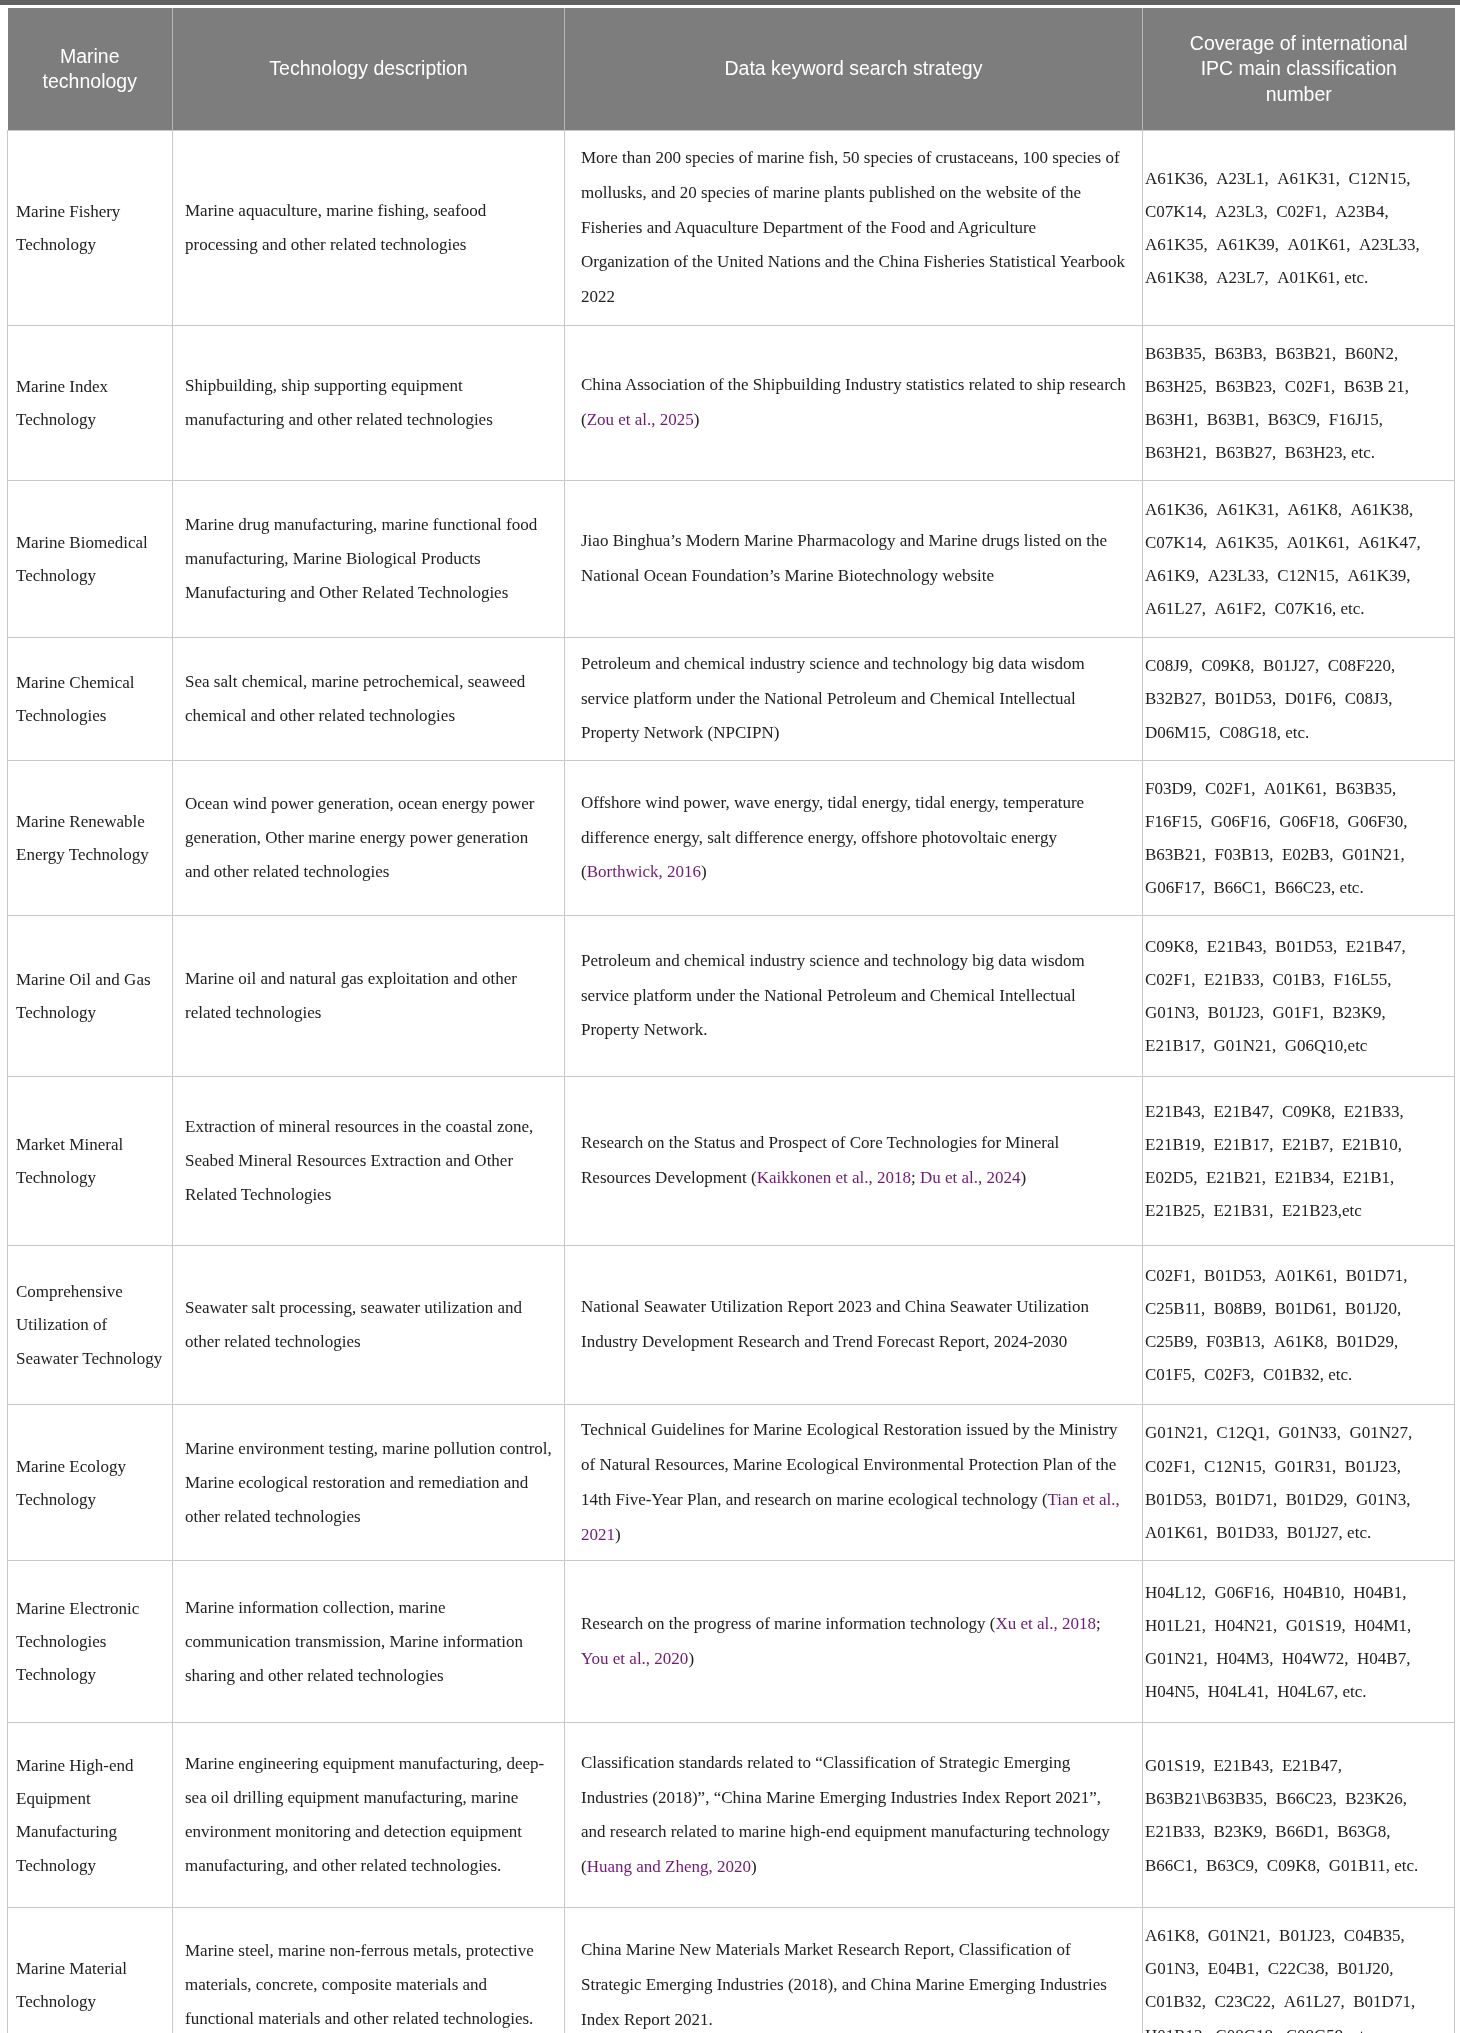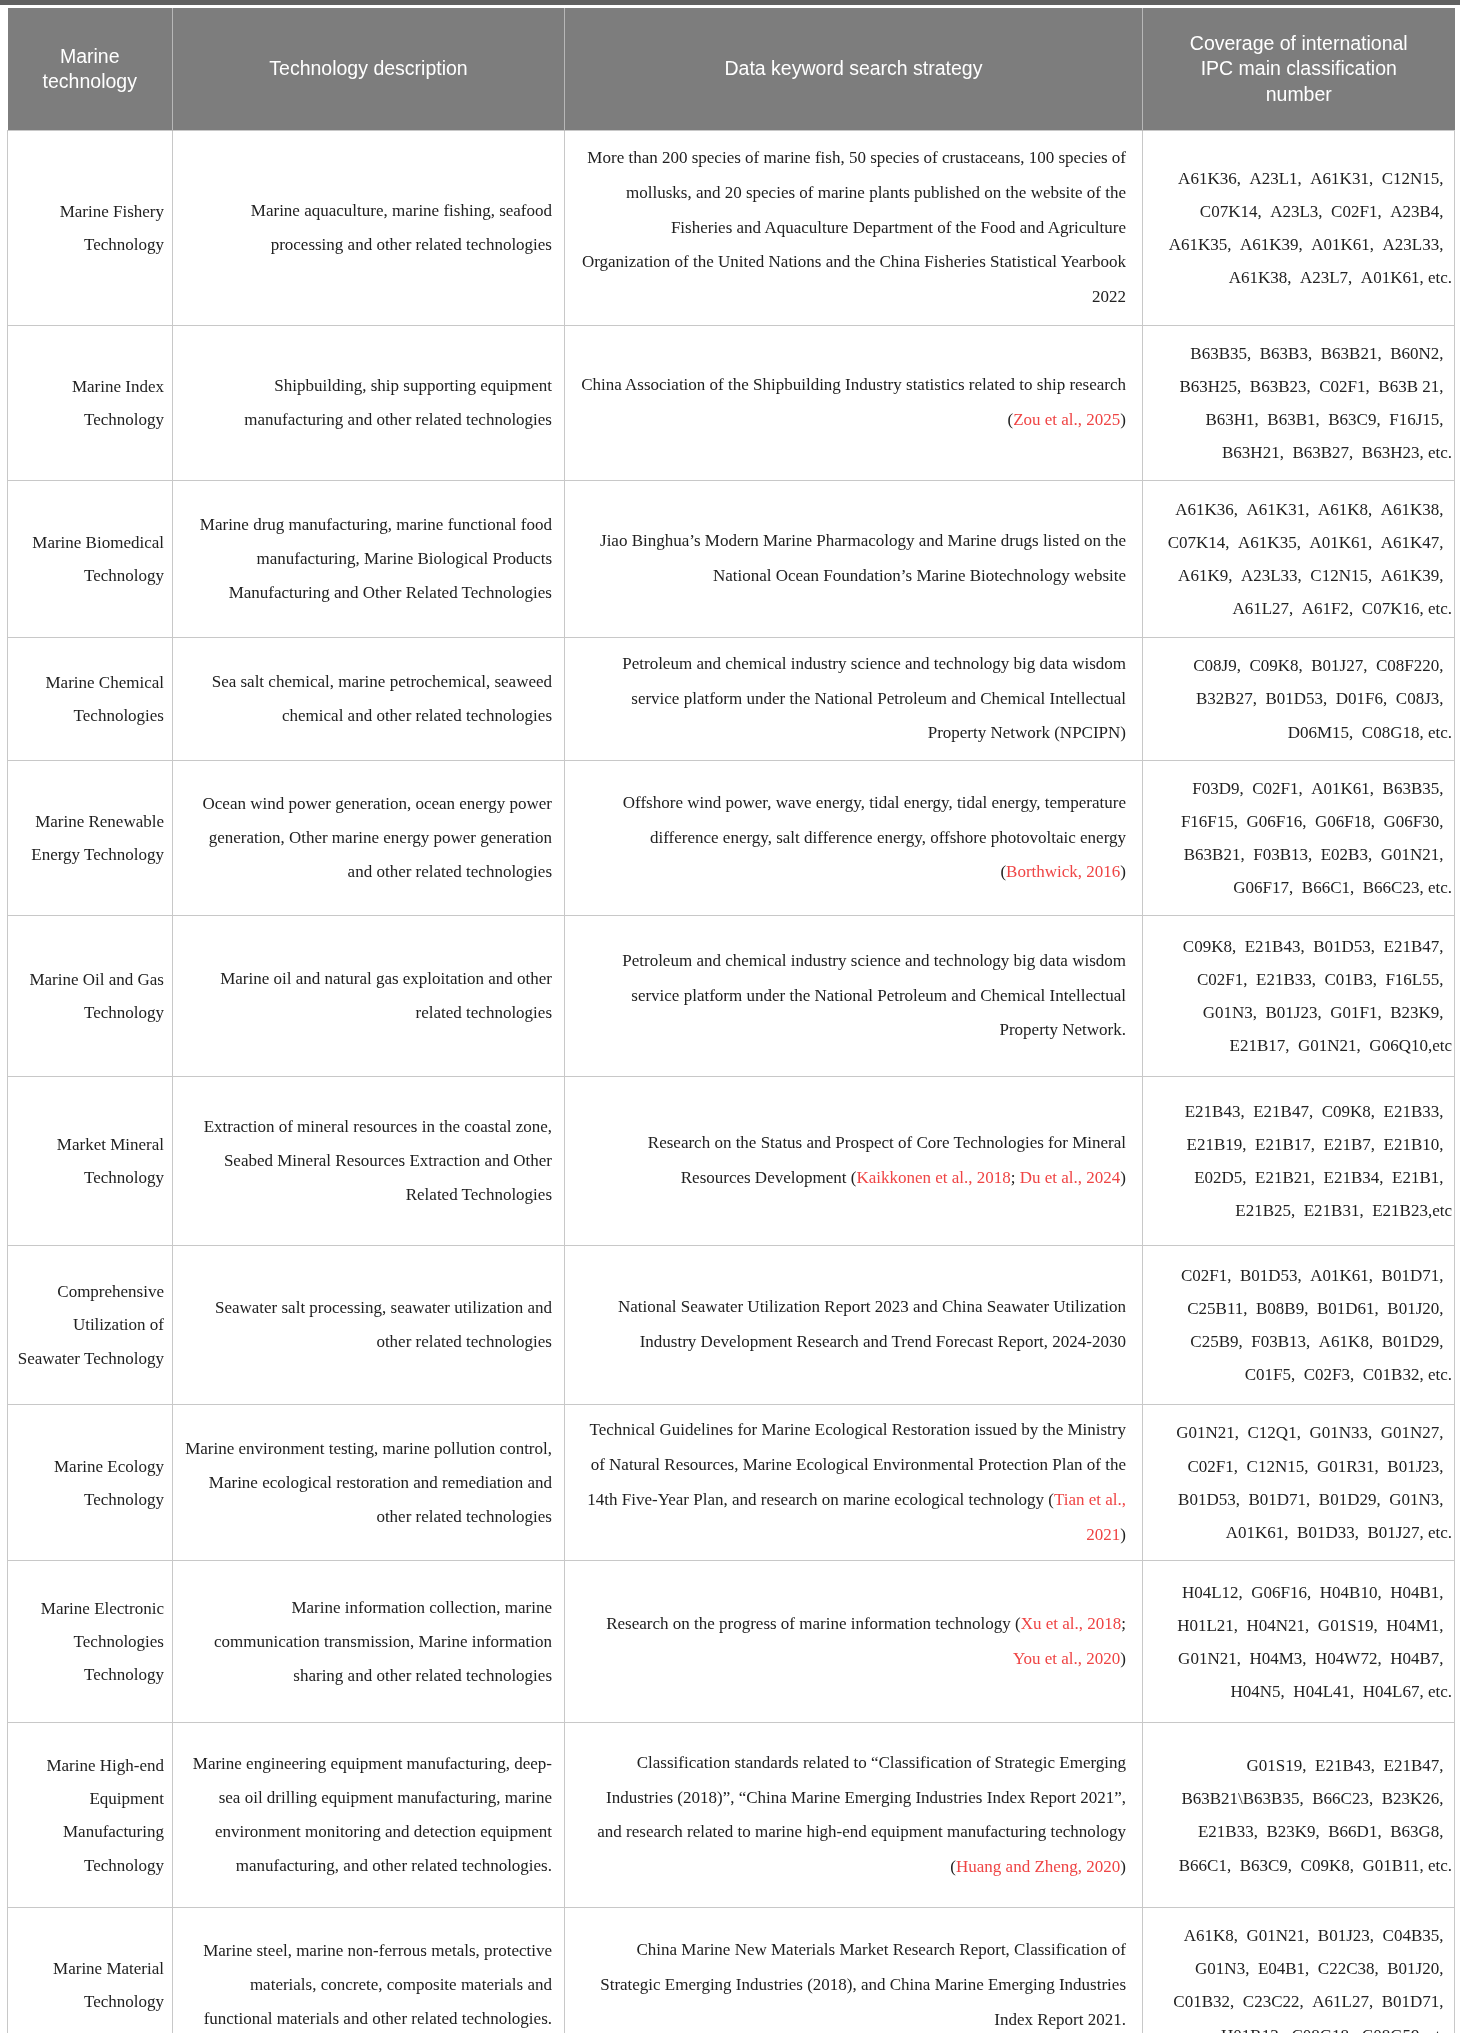--- a/index.html
+++ b/index.html
@@ -9,28 +9,28 @@
   table{border-collapse:collapse;table-layout:fixed;width:1447px;}
   thead th{
     background:#7d7d7d;color:#ffffff;
     font-family:"Liberation Sans",sans-serif;font-weight:400;font-size:19.5px;line-height:1.3;
     vertical-align:middle;text-align:center;height:80px;padding:6px 10px;
     border-right:1px solid rgba(255,255,255,0.45);
   }
   thead th:last-child{border-right:none;}
   .hdr-narrow{max-width:218px;margin:17px auto;}
   tbody td{
-    border:1px solid #c8c8c8;vertical-align:middle;text-align:right;
+    border:1px solid #c8c8c8;vertical-align:middle;text-align:left;
     font-size:17px;padding:8px 12px;
   }
   .tech-cell{line-height:1.95;padding:8px 8px;}
   .desc-cell{line-height:2.0;}
   .strategy-cell{line-height:2.05;padding:8px 16px;}
   .ipc-cell{line-height:1.95;padding:8px 2px;}
-  .cite-link{color:#ef4444;cursor:pointer;}
+  .cite-link{color:#701a75;cursor:pointer;}
   tbody tr:nth-child(1){height:195px;}
   tbody tr:nth-child(2){height:155px;}
   tbody tr:nth-child(3){height:157px;}
   tbody tr:nth-child(4){height:123px;}
   tbody tr:nth-child(5){height:155px;}
   tbody tr:nth-child(6){height:161px;}
   tbody tr:nth-child(7){height:169px;}
   tbody tr:nth-child(8){height:159px;}
   tbody tr:nth-child(9){height:156px;}
   tbody tr:nth-child(10){height:162px;}

